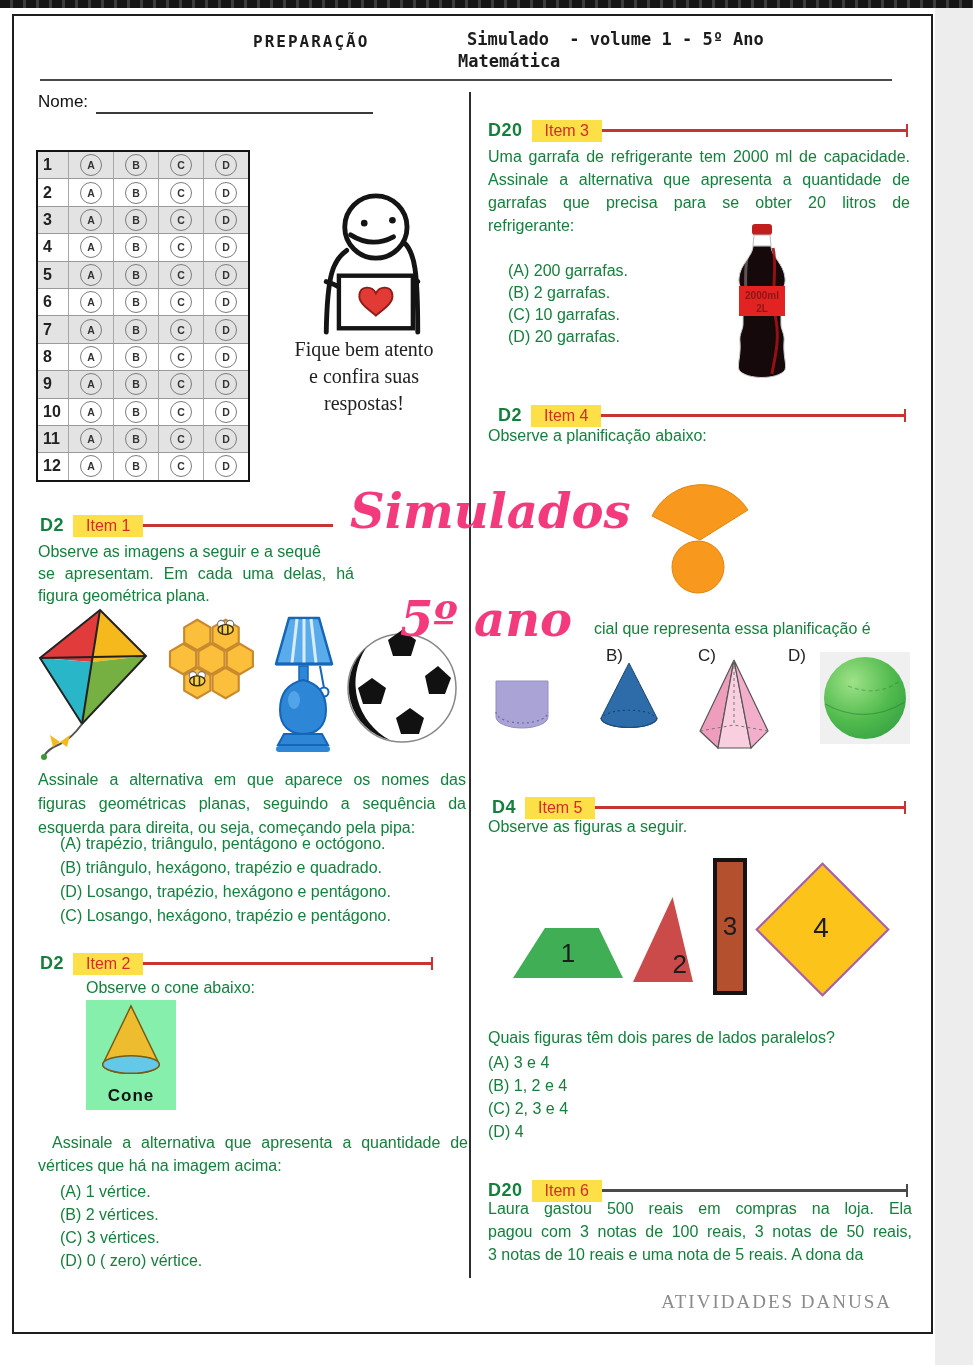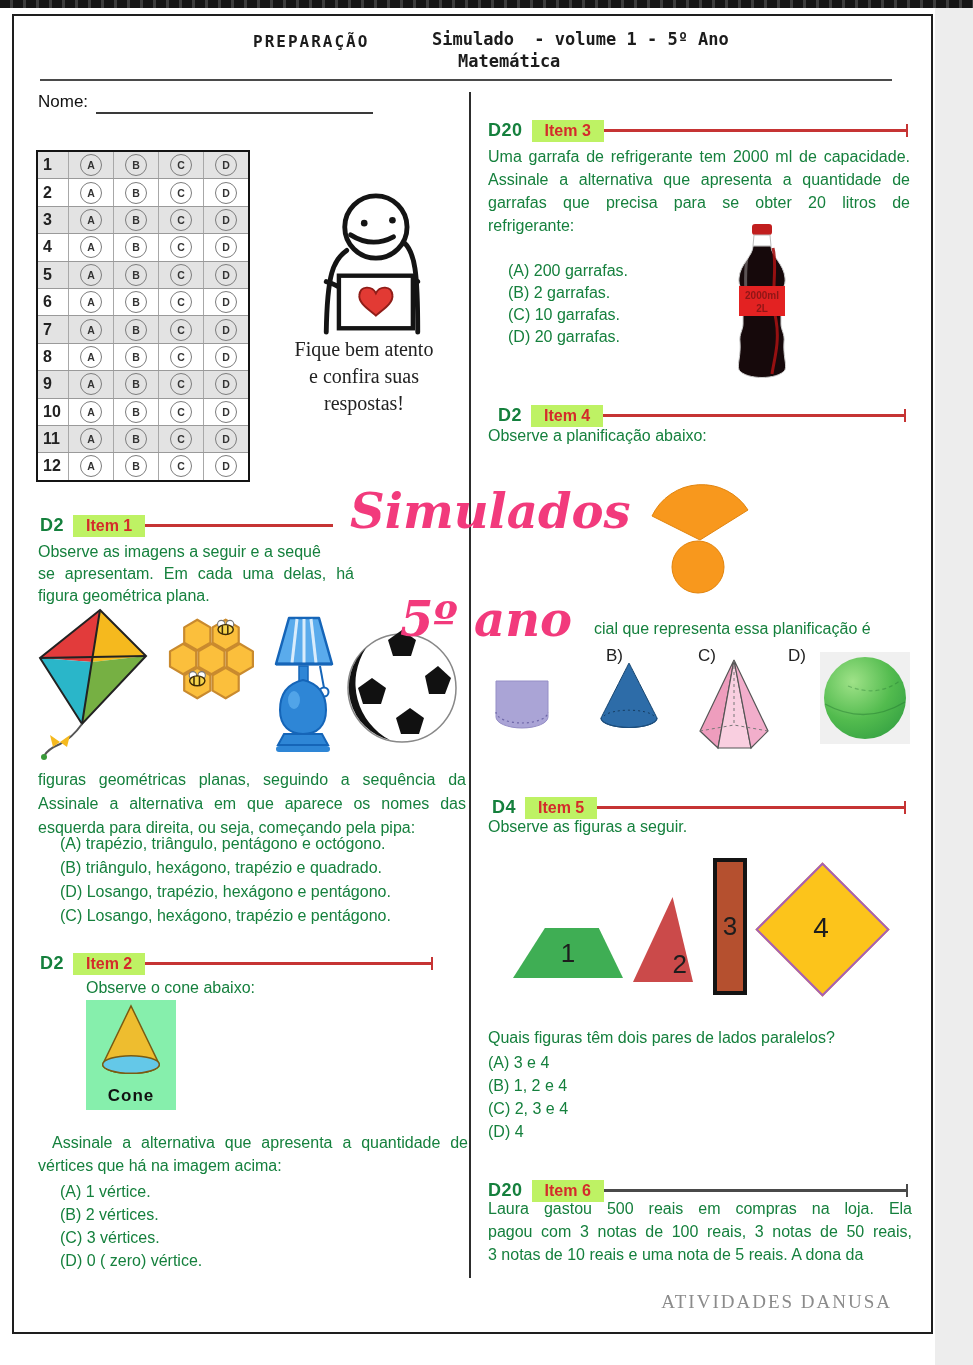--- a/index.html
+++ b/index.html
@@ -27,21 +27,21 @@
   .ag-row:last-child{border-bottom:none;}
   .ag-row.shaded{background:#e3e3e3;}
   .ag-num{display:flex;align-items:center;padding-left:5px;font-weight:bold;font-size:16px;color:#222;}
   .ag-cell{display:flex;align-items:center;justify-content:center;border-left:1px solid #a8a8a8;}
   .bubble{width:20px;height:20px;border:1.6px solid #7d7d7d;border-radius:50%;
     display:flex;align-items:center;justify-content:center;font-size:10.5px;font-weight:bold;color:#333;}
 
   
   .item-head{position:absolute;display:flex;align-items:center;height:23px;}
   .icode{font-weight:bold;font-size:18px;color:#15803d;margin-right:9px;letter-spacing:.5px;}
-  .ibadge{background:#bef264;padding:2px 13px;font-weight:bold;font-size:16px;color:#d42b2b;white-space:nowrap;}
+  .ibadge{background:#fde047;padding:2px 13px;font-weight:normal;font-size:16px;color:#d42b2b;white-space:nowrap;}
   .iline{flex:1;height:2.5px;background:#c63434;}
   .itick{width:2.5px;height:13px;background:#c63434;}
   .item-head.dark .iline,.item-head.dark .itick{background:#4a4a4a;}
 
   .tblock{position:absolute;font-size:16px;line-height:23px;color:#15803d;}
   .jline{text-align:justify;text-align-last:justify;}
   .opt{white-space:nowrap;}
   .lh22 div{line-height:22px;}
   .lh24 div{line-height:24px;}
 
@@ -79,21 +79,21 @@
     font-family:"Liberation Serif",serif;font-size:19px;letter-spacing:2px;color:#8b8b8b;}
 </style>
 </head>
 <body>
 
 <div class="top-strip"></div>
 <div class="right-band"></div>
 <div class="page"></div>
 
 <div class="abs mono" style="left:253px;top:32px;font-size:16px;letter-spacing:2px;">PREPARAÇÃO</div>
-<div class="abs mono" style="left:432px;top:29px;font-size:17px;">Simulado  - volume 1 - 5º Ano</div>
+<div class="abs mono" style="left:467px;top:29px;font-size:17px;">Simulado  - volume 1 - 5º Ano</div>
 <div class="abs mono" style="left:458px;top:51px;font-size:17px;">Matemática</div>
 <div class="hrule"></div>
 <div class="divider"></div>
 
 <div class="name-row">Nome:</div>
 <div class="name-line"></div>
 
 <div class="agrid">
     <div class="ag-row shaded">
       <div class="ag-num">1</div>
@@ -370,22 +370,22 @@
 <svg class="abs" style="left:346px;top:616px;" width="112" height="140" viewBox="0 0 112 140">
   <circle cx="56" cy="72" r="54" fill="#fff" stroke="#888" stroke-width="1.5"></circle>
   <path d="M20 32 A54 54 0 0 0 44 124 A64 64 0 0 1 20 32 Z" fill="#111"></path>
   <polygon points="56,14 70,24 65,40 47,40 42,24" fill="#111"></polygon>
   <polygon points="92,50 105,62 99,78 83,78 79,60" fill="#111"></polygon>
   <polygon points="64,92 78,102 73,118 55,118 50,102" fill="#111"></polygon>
   <polygon points="26,62 40,72 35,88 17,88 12,72" fill="#111"></polygon>
 </svg>
 
 <div class="tblock" style="left:38px;top:768px;width:428px;line-height:24px;">
+  <div class="jline">Assinale a alternativa em que aparece os nomes das</div>
   <div class="jline">figuras geométricas planas, seguindo a sequência da</div>
-  <div class="jline">Assinale a alternativa em que aparece os nomes das</div>
   <div>esquerda para direita, ou seja, começando pela pipa:</div>
 </div>
 <div class="tblock lh24" style="left:60px;top:832px;width:400px;">
   <div class="opt">(A) trapézio, triângulo, pentágono e octógono.</div>
   <div class="opt">(B) triângulo, hexágono, trapézio e quadrado.</div>
   <div class="opt">(D) Losango, trapézio, hexágono e pentágono.</div>
   <div class="opt">(C) Losango, hexágono, trapézio e pentágono.</div>
 </div>
 
 <div class="item-head" style="left:40px;top:952px;width:393px;">

